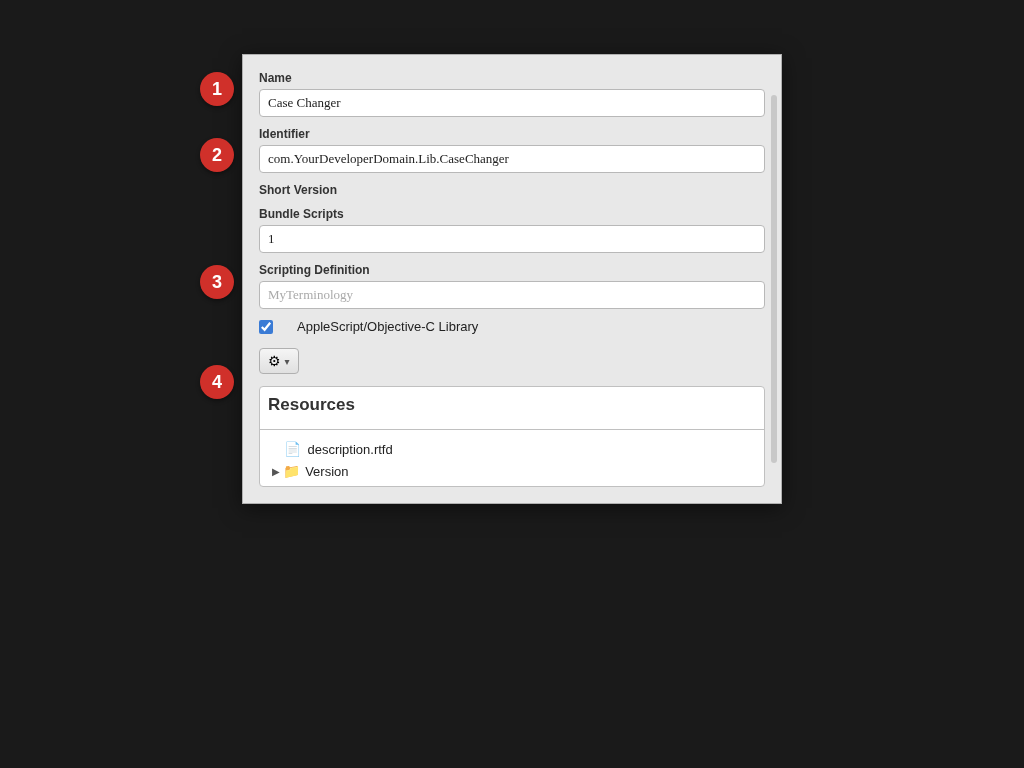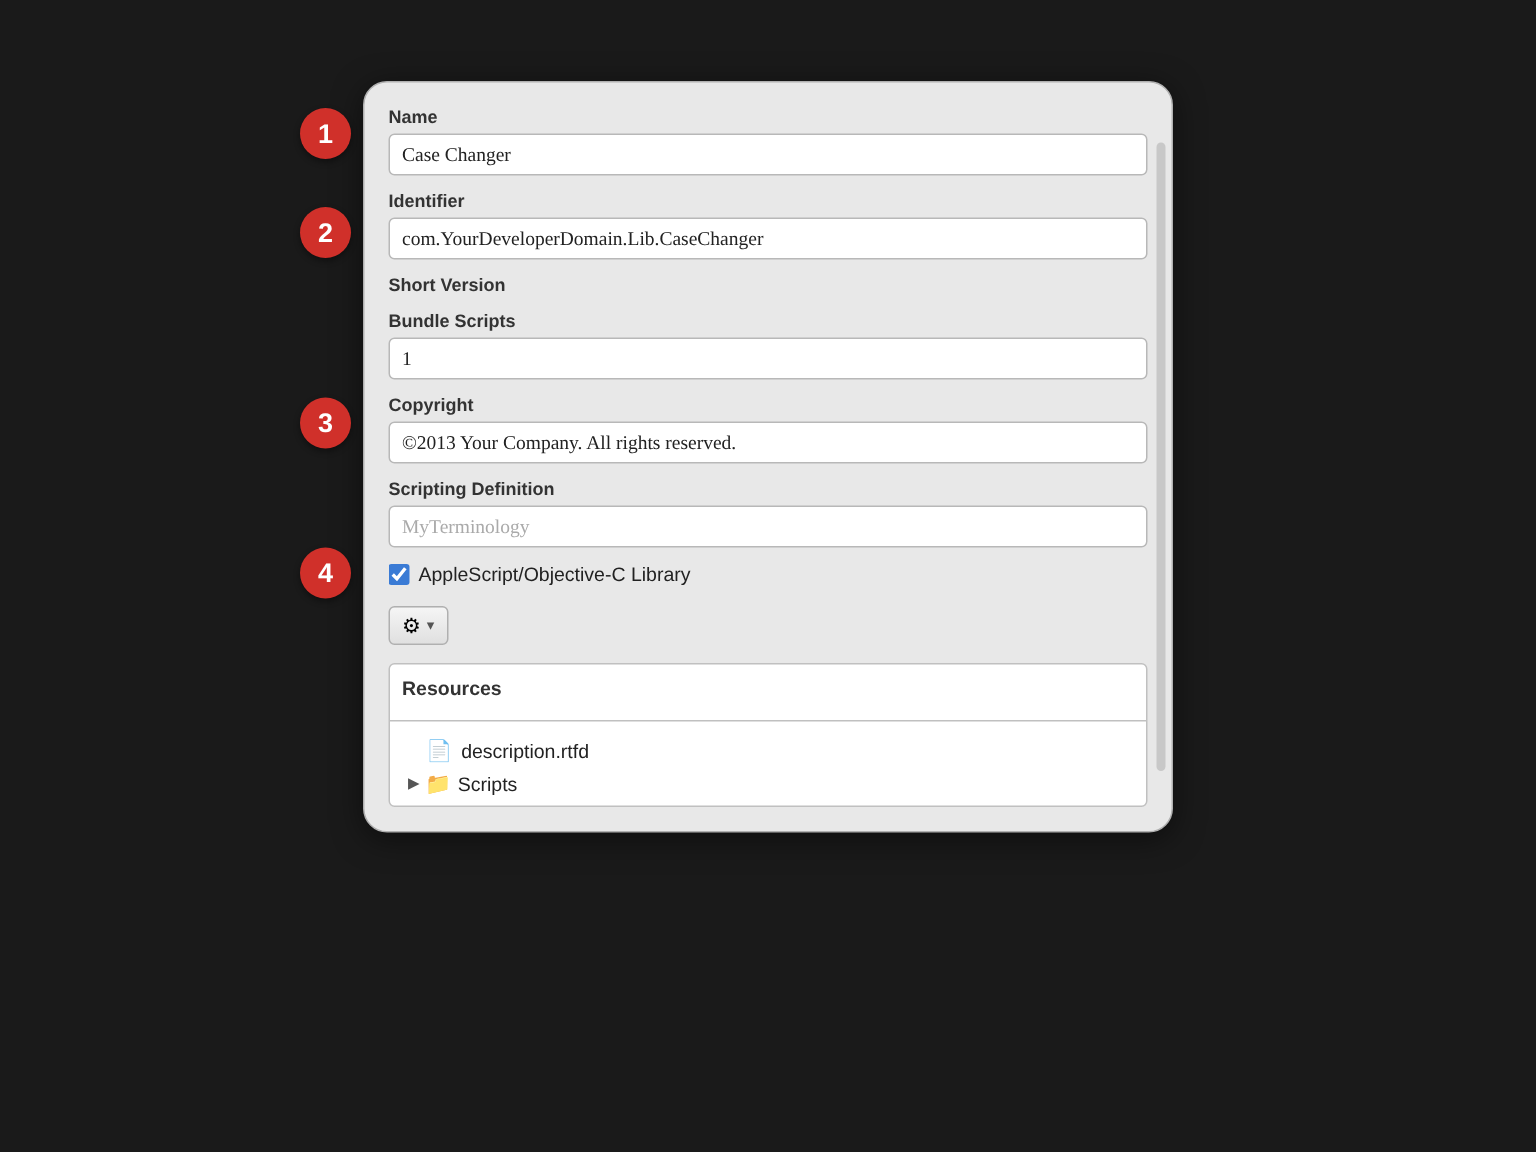--- a/index.html
+++ b/index.html
@@ -16,21 +16,21 @@
     }
 
     .panel-wrapper {
       position: relative;
       width: 540px;
       min-height: 660px;
     }
 
     .panel {
       background: #e8e8e8;
-      border-radius: 16px;
+      border-radius: 0;
       border: 1px solid #b0b0b0;
       padding: 16px 16px 16px 16px;
       position: relative;
       box-shadow: 0 4px 20px rgba(0,0,0,0.5);
     }
 
     .scrollbar {
       position: absolute;
       right: 4px;
       top: 40px;
@@ -91,21 +91,21 @@
       box-shadow: 0 2px 4px rgba(0,0,0,0.4);
       z-index: 10;
     }
 
     .badge-name { top: 26px; transform: none; }
     .badge-identifier { top: 88px; transform: none; }
 
     .checkbox-row {
       display: flex;
       align-items: center;
-      gap: 6px;
+      gap: 24px;
       margin: 8px 0;
       position: relative;
     }
 
     .checkbox-row input[type="checkbox"] {
       width: 14px;
       height: 14px;
       accent-color: #3a7bd5;
     }
 
@@ -143,21 +143,21 @@
     }
 
     .resources-section {
       background: #ffffff;
       border: 1px solid #c0c0c0;
       border-radius: 4px;
       padding: 4px 0;
     }
 
     .resources-header {
-      font-size: 13px;
+      font-size: 17px;
       color: #333;
       font-weight: 600;
       padding: 4px 8px 6px 8px;
     }
 
     .resource-item {
       display: flex;
       align-items: center;
       gap: 6px;
       padding: 3px 8px;
@@ -233,24 +233,20 @@
       <span class="field-label">Short Version</span>
     </div>
 
     
     <div class="field-group">
       <span class="field-label">Bundle Scripts</span>
       <input class="field-input" type="text" value="1" style="">
     </div>
 
     
-    <div class="field-group">
-      <span class="field-label">Copyright</span>
-      <input class="field-input" type="text" value="©2013 Your Company. All rights reserved." style="">
-    </div>
 
     
     <div class="field-group">
       <span class="field-label">Scripting Definition</span>
       <input class="field-input placeholder-style" type="text" placeholder="MyTerminology" style="">
     </div>
 
     
     <div class="checkbox-row">
       <input type="checkbox" checked="" style="">
@@ -269,20 +265,20 @@
       <hr class="divider">
 
       <div class="resource-item indent">
         <span class="file-icon">📄</span>
         <span>description.rtfd</span>
       </div>
 
       <div class="folder-row">
         <span class="triangle">▶</span>
         <span class="folder-icon">📁</span>
-        <span>Scripts</span>
+        <span>Version</span>
       </div>
     </div>
 
     
     <div class="scrollbar"></div>
   </div>
 </div>
 
 </body></html>

